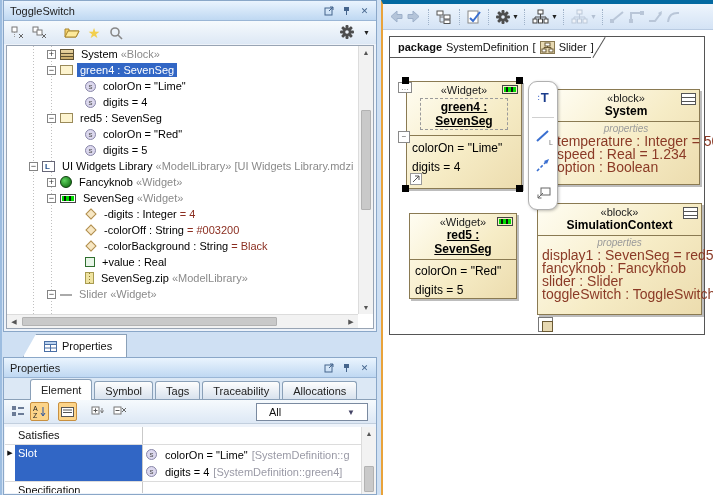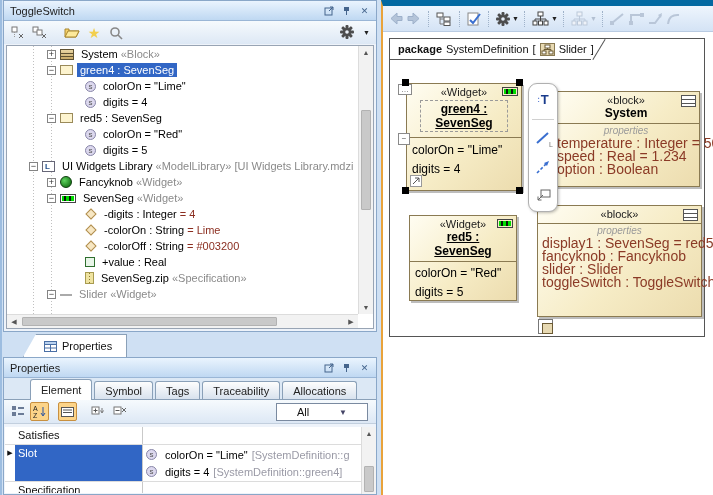--- a/index.html
+++ b/index.html
@@ -62,33 +62,33 @@
 
   
   .props-panel{left:1px;top:357px;width:374px;height:138px;background:#eef3fa;border:1px solid #8aa7c8;}
   .etabs{position:relative;height:22px;display:flex;align-items:flex-end;padding-left:26px;background:#dce8f5;border-bottom:1px solid #8aa0b8;}
   .etab{height:18px;padding:0 10px;margin-right:2px;background:linear-gradient(#fdfdfd,#d8e2ee);border:1px solid #8aa0b8;border-bottom:none;
         border-radius:3px 3px 0 0;display:flex;align-items:center;color:#222;}
   .etab.active{height:21px;background:#fff;position:relative;z-index:2;margin-bottom:-1px;}
   .ptoolbar{height:24px;display:flex;align-items:center;padding:0 4px;background:linear-gradient(#f6fafd,#dde8f5);position:relative;border-bottom:1px solid #c2cfde;}
   .pt-ic{width:19px;height:19px;display:inline-flex;align-items:center;justify-content:center;margin-right:3px;border:1px solid transparent;}
   .pt-ic.toggled{background:#fcd489;border:1px solid #c89040;border-radius:2px;}
-  .filter{position:absolute;right:8px;top:3px;width:92px;height:18px;background:#fff;border:1px solid #7a8aa0;display:flex;align-items:center;padding:0 20px;}
+  .filter{position:absolute;right:8px;top:3px;width:112px;height:18px;background:#fff;border:1px solid #7a8aa0;display:flex;align-items:center;padding:0 12px;}
   .filter .fcaret{margin-left:auto;font-size:8px;color:#446;}
   .ptable{position:absolute;left:1px;right:1px;top:69px;bottom:1px;background:#fff;overflow:hidden;}
   .prow{display:flex;min-height:17px;border-bottom:1px solid #dcdcdc;align-items:stretch;}
   .pmark{width:10px;flex:none;font-size:7px;line-height:16px;text-align:center;color:#111;}
   .pname{width:128px;flex:none;border-right:1px solid #c9c9c9;padding:1px 3px;line-height:15px;}
   .pval{flex:1;padding:1px 3px;overflow:hidden;white-space:nowrap;}
   .prow.psel .pname{background:#3166c5;color:#fff;}
   .pvline{display:flex;align-items:center;gap:4px;height:17px;white-space:nowrap;}
   .pvscroll{position:absolute;right:0;top:0;bottom:0;width:15px;background:#f2f2f2;border-left:1px solid #dcdcdc;}
 
   
-  .right{position:absolute;left:381px;top:0;width:332px;height:495px;background:#fff;border-left:2px solid #e9a33b;border-top:6px solid #0369a1;}
+  .right{position:absolute;left:381px;top:0;width:332px;height:495px;background:#fff;border-left:2px solid #e9a33b;border-top:4px solid #0369a1;}
   .dtoolbar{height:26px;background:linear-gradient(#eef5fd,#d4e3f5);display:flex;align-items:center;padding:0 4px;border-bottom:1px solid #b9cbe2;}
   .dt-ic{height:18px;display:inline-flex;align-items:center;justify-content:center;margin:0 2px;}
   .dt-sep{width:1px;height:16px;border-left:1px dotted #9fb2c9;margin:0 5px;}
   .canvas{position:absolute;left:0;top:26px;right:0;bottom:0;background:#fff;}
   .frame{position:absolute;left:6px;top:6px;width:316px;height:299px;border:1px solid #555;background:#fff;}
   .frame-tab{position:absolute;left:0;top:0;height:20px;display:flex;align-items:center;padding:0 8px;white-space:nowrap;gap:4px;}
   .ft-border{position:absolute;left:0;top:20px;width:201px;height:1px;background:#555;}
   .ft-diag{position:absolute;left:197px;top:9.5px;width:24px;height:1px;background:#555;transform:rotate(-59deg);}
   .kw{font-weight:bold;}
 
@@ -235,33 +235,33 @@
               <span class="exp">−</span>
               <span class="ticon i-sevenseg"></span>
               <span class="lbl"><span class="c-k">SevenSeg </span><span class="c-g">«Widget»</span></span>
             </div>
             <div class="trow lvl2">
               <span class="ticon i-prop"></span>
               <span class="lbl"><span class="c-k">-digits : Integer</span><span class="c-m"> = 4</span></span>
             </div>
             <div class="trow lvl2">
               <span class="ticon i-prop"></span>
-              <span class="lbl"><span class="c-k">-colorOn : String</span><span class="c-m"> = Lime</span></span>
+              <span class="lbl"><span class="c-k">-colorOff : String</span><span class="c-m"> = #003200</span></span>
             </div>
             <div class="trow lvl2">
               <span class="ticon i-prop"></span>
-              <span class="lbl"><span class="c-k">-colorOff : String</span><span class="c-m"> = #003200</span></span>
+              <span class="lbl"><span class="c-k">-colorBackground : String</span><span class="c-m"> = Black</span></span>
             </div>
             <div class="trow lvl2">
               <span class="ticon i-port"></span>
               <span class="lbl"><span class="c-k">+value : Real</span></span>
             </div>
             <div class="trow lvl2">
               <span class="ticon i-zip"></span>
-              <span class="lbl"><span class="c-k">SevenSeg.zip </span><span class="c-g">«Specification»</span></span>
+              <span class="lbl"><span class="c-k">SevenSeg.zip </span><span class="c-g">«ModelLibrary»</span></span>
             </div>
             <div class="trow lvl1">
               <span class="exp">−</span>
               <span class="ticon i-slider"></span>
               <span class="lbl"><span class="c-g">Slider </span><span class="c-g">«Widget»</span></span>
             </div>
           </div>
         <div class="vscroll">
           <span class="sarrow" style="top:0;">▲</span>
           <span class="sarrow" style="bottom:0;">▼</span>
@@ -581,20 +581,21 @@
           </div>
           <div style="padding-top:2px;">
               <div class="wbody">colorOn = "Red"</div>
               <div class="wbody">digits = 5</div>
             </div>
         </div>
 
         <div class="node" style="left:147px;top:166px;width:165px;height:112px;">
           <div class="nhead">
             <div class="stereo">«block»</div>
+            <div class="bname">SimulationContext</div>
             <span class="corner-ic blk-ic"></span>
           </div>
           <div class="compartment">
             <div class="clabel">properties</div>
             <div>
                 <div class="bprop">display1 : SevenSeg = red5</div>
                 <div class="bprop">fancyknob : Fancyknob</div>
                 <div class="bprop">slider : Slider</div>
                 <div class="bprop">toggleSwitch : ToggleSwitch</div>
               </div>

